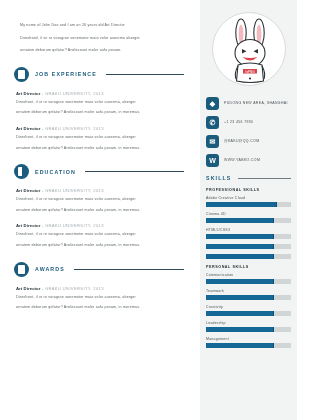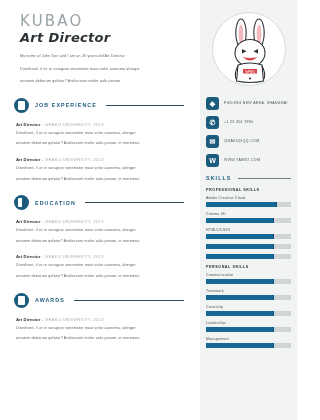--- a/index.html
+++ b/index.html
@@ -211,24 +211,20 @@
     background: #0d4f74;
   }
 </style>
 </head>
 <body>
 
 <div class="page">
 
   <div class="left">
 
-    <div class="name-block">
-      <div class="name">KUBAO</div>
-      <div class="role">Art Director</div>
-    </div>
 
     <div class="intro">
       <p>My name of John Doe and I am an 26 years old Art Director</p>
       <p>Direxhsed, il sir re voragrae sonemoter maio volor auorema abarger</p>
       <p>ornatem deborum qefatur? Andiscount moler aufa posam.</p>
     </div>
 
     <div class="section">
       <div class="sec-head">
         <span class="sec-icon"></span>

